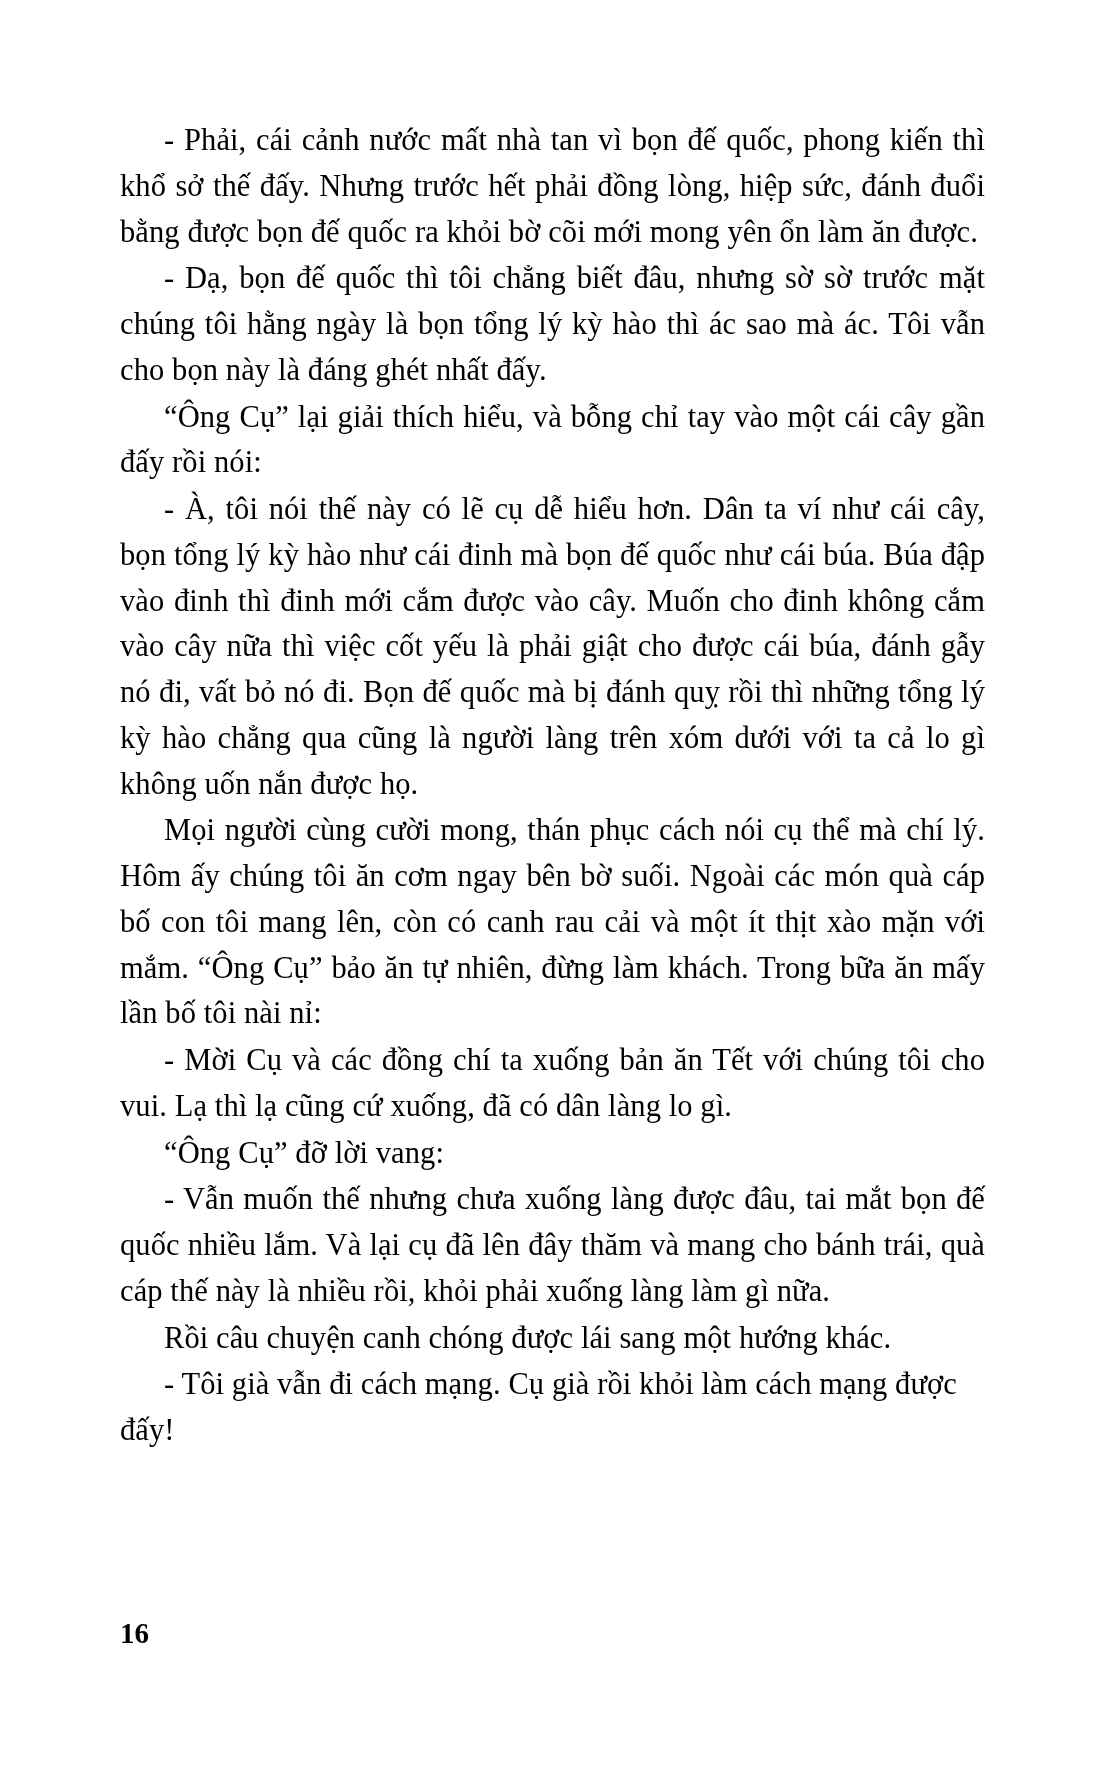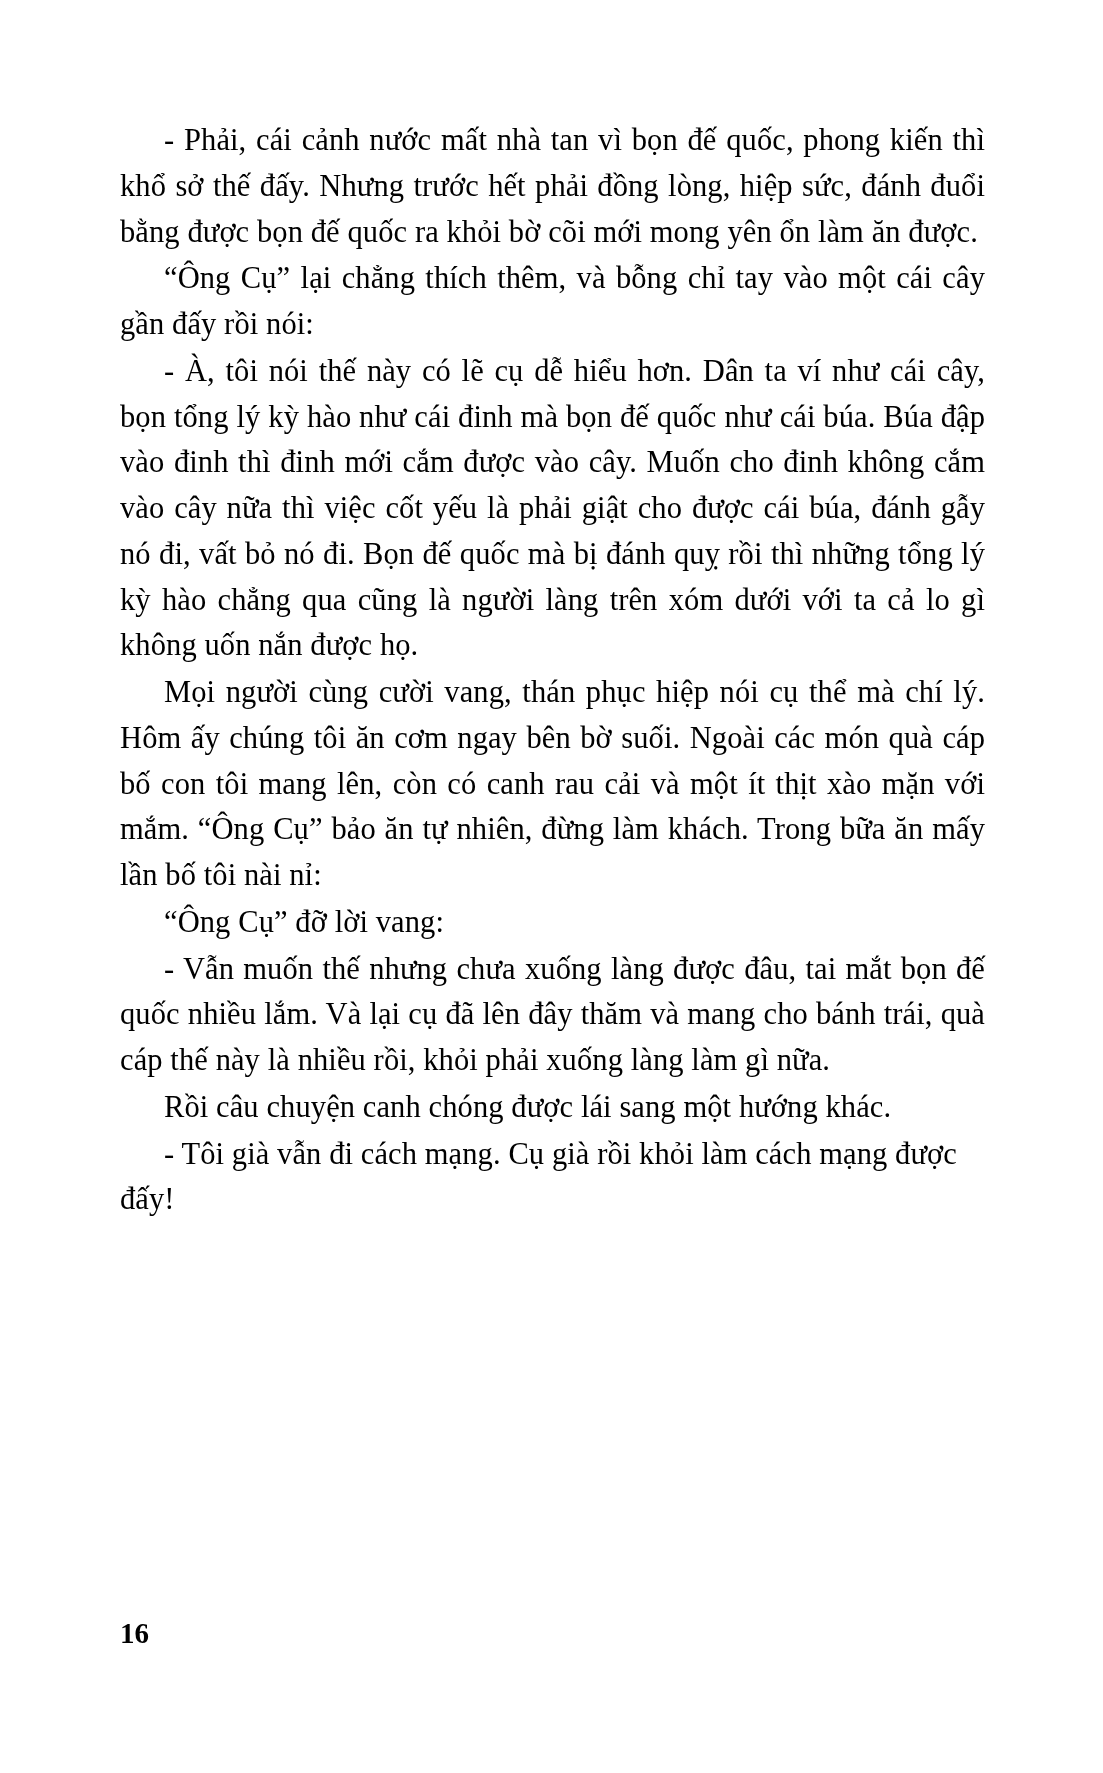--- a/index.html
+++ b/index.html
@@ -49,22 +49,24 @@
     font-weight: bold;
     font-family: "Liberation Serif", serif;
   }
 </style>
 </head>
 <body>
 
 <div class="page">
   <div class="content">
     <p class="para">- Phải, cái cảnh nước mất nhà tan vì bọn đế quốc, phong kiến thì khổ sở thế đấy. Nhưng trước hết phải đồng lòng, hiệp sức, đánh đuổi bằng được bọn đế quốc ra khỏi bờ cõi mới mong yên ổn làm ăn được.</p>
-    <p class="para">“Ông Cụ” lại chẳng thích thêm, và bỗng chỉ tay vào một cái cây gần đấy rồi nói:</p>
+    <p class="para">- Dạ, bọn đế quốc thì tôi chẳng biết đâu, nhưng sờ sờ trước mặt chúng tôi hằng ngày là bọn tổng lý kỳ hào thì ác sao mà ác. Tôi vẫn cho bọn này là đáng ghét nhất đấy.</p>
+    <p class="para">“Ông Cụ” lại giải thích hiểu, và bỗng chỉ tay vào một cái cây gần đấy rồi nói:</p>
     <p class="para">- À, tôi nói thế này có lẽ cụ dễ hiểu hơn. Dân ta ví như cái cây, bọn tổng lý kỳ hào như cái đinh mà bọn đế quốc như cái búa. Búa đập vào đinh thì đinh mới cắm được vào cây. Muốn cho đinh không cắm vào cây nữa thì việc cốt yếu là phải giật cho được cái búa, đánh gẫy nó đi, vất bỏ nó đi. Bọn đế quốc mà bị đánh quỵ rồi thì những tổng lý kỳ hào chẳng qua cũng là người làng trên xóm dưới với ta cả lo gì không uốn nắn được họ.</p>
-    <p class="para">Mọi người cùng cười vang, thán phục hiệp nói cụ thể mà chí lý. Hôm ấy chúng tôi ăn cơm ngay bên bờ suối. Ngoài các món quà cáp bố con tôi mang lên, còn có canh rau cải và một ít thịt xào mặn với mắm. “Ông Cụ” bảo ăn tự nhiên, đừng làm khách. Trong bữa ăn mấy lần bố tôi nài nỉ:</p>
+    <p class="para">Mọi người cùng cười mong, thán phục cách nói cụ thể mà chí lý. Hôm ấy chúng tôi ăn cơm ngay bên bờ suối. Ngoài các món quà cáp bố con tôi mang lên, còn có canh rau cải và một ít thịt xào mặn với mắm. “Ông Cụ” bảo ăn tự nhiên, đừng làm khách. Trong bữa ăn mấy lần bố tôi nài nỉ:</p>
+    <p class="para">- Mời Cụ và các đồng chí ta xuống bản ăn Tết với chúng tôi cho vui. Lạ thì lạ cũng cứ xuống, đã có dân làng lo gì.</p>
     <p class="para">“Ông Cụ” đỡ lời vang:</p>
     <p class="para">- Vẫn muốn thế nhưng chưa xuống làng được đâu, tai mắt bọn đế quốc nhiều lắm. Và lại cụ đã lên đây thăm và mang cho bánh trái, quà cáp thế này là nhiều rồi, khỏi phải xuống làng làm gì nữa.</p>
     <p class="para last-block">Rồi câu chuyện canh chóng được lái sang một hướng khác.</p>
     <p class="para last-block">- Tôi già vẫn đi cách mạng. Cụ già rồi khỏi làm cách mạng được đấy!</p>
   </div>
   <div class="page-number">16</div>
 </div>
 
 </body></html>

